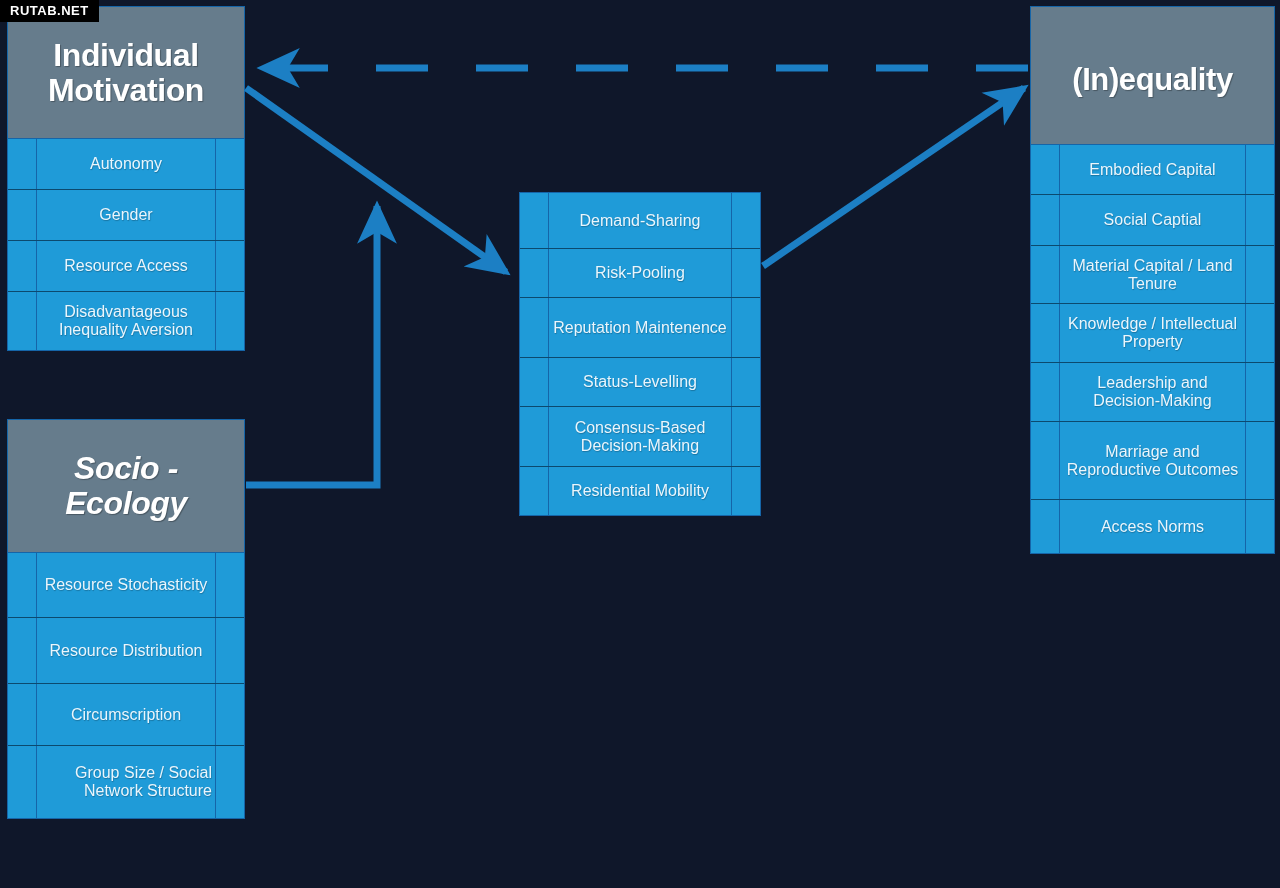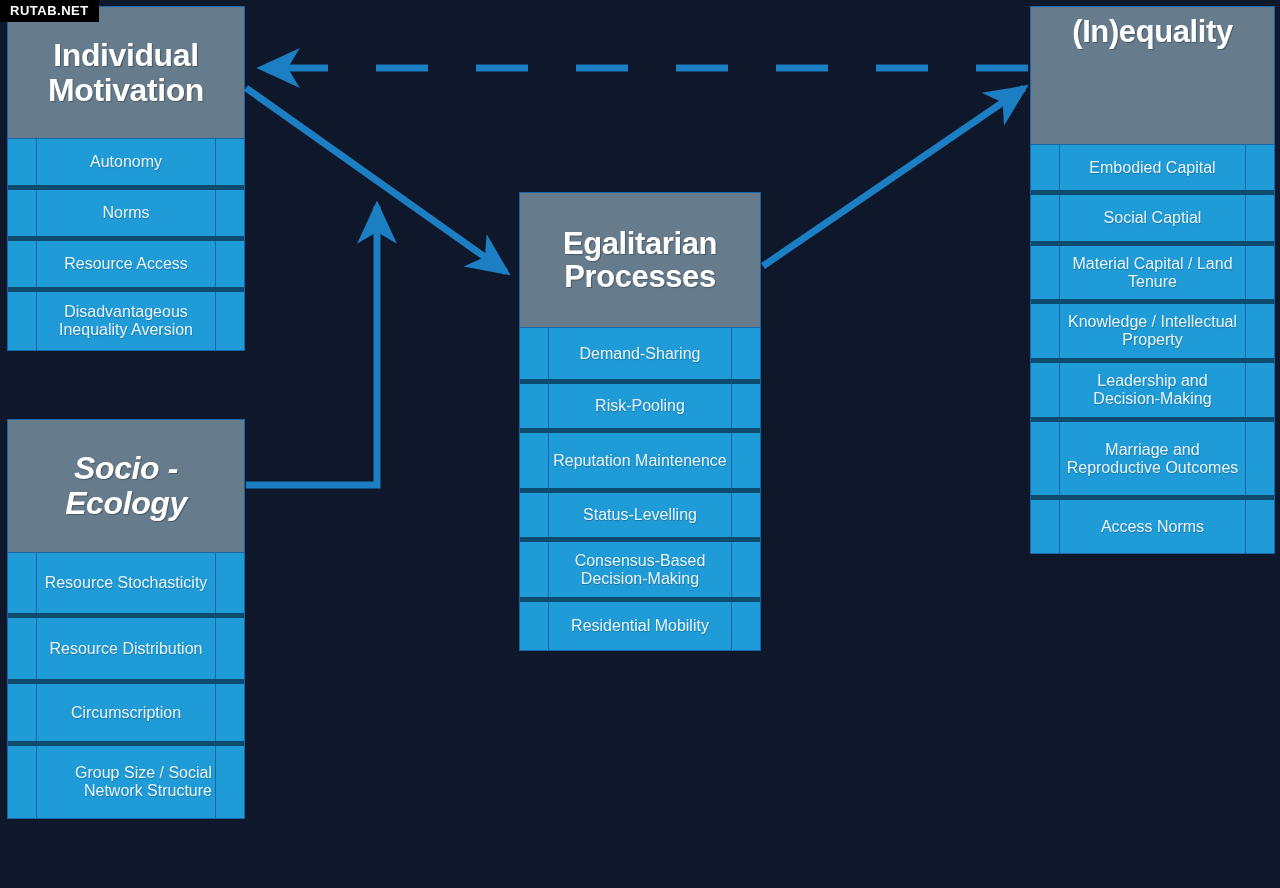--- a/index.html
+++ b/index.html
@@ -59,21 +59,21 @@
   .box-header.top-align {
     align-items: flex-start;
     padding-top: 8px;
   }
   .rows {
     display: block;
   }
   .row {
     position: relative;
     box-sizing: border-box;
-    border-bottom: 5px solid #0c4a6e;
+    border-bottom: 1px solid #0c4a6e;
     display: flex;
     align-items: center;
     justify-content: center;
     background: #1f9bd8;
   }
   .row:last-child {
     border-bottom: none;
   }
   
   .row::before,
@@ -103,21 +103,21 @@
 
   #box-socio-ecology { left: 7px;  top: 419px; width: 238px; }
   #box-socio-ecology .box-header { height: 133px; font-size: 32px; font-style: italic; }
   #box-socio-ecology .row-label  { font-size: 16px; text-align: right; }
 
   #box-egalitarian-processes { left: 519px; top: 192px; width: 242px; }
   #box-egalitarian-processes .box-header { height: 135px; font-size: 31px; }
   #box-egalitarian-processes .row-label  { font-size: 16px; }
 
   #box-inequality { left: 1030px; top: 6px;  width: 245px; }
-  #box-inequality .box-header { height: 138px; font-size: 31px; }
+  #box-inequality .box-header { height: 138px; font-size: 31px; align-items: center; }
   #box-inequality .row-label  { font-size: 16px; }
 
   
   #arrow-layer {
     position: absolute;
     left: 0; top: 0;
     width: 1280px;
     height: 888px;
     z-index: 30;
     pointer-events: none;
@@ -159,21 +159,21 @@
       <span>
         <span>Individual</span><br>
         <span>Motivation</span>
       </span>
     </div>
     <div class="rows">
       <div class="row" style="height:51px">
         <span class="row-label">Autonomy</span>
       </div>
       <div class="row" style="height:51px">
-        <span class="row-label">Norms</span>
+        <span class="row-label">Gender</span>
       </div>
       <div class="row" style="height:51px">
         <span class="row-label">Resource Access</span>
       </div>
       <div class="row" style="height:58px">
         <span class="row-label">Disadvantageous Inequality Aversion</span>
       </div>
     </div>
   </div>
 
@@ -194,26 +194,20 @@
       <div class="row" style="height:62px">
         <span class="row-label">Circumscription</span>
       </div>
       <div class="row" style="height:72px">
         <span class="row-label">Group Size / Social Network Structure</span>
       </div>
     </div>
   </div>
 
   <div class="box" id="box-egalitarian-processes">
-    <div class="box-header">
-      <span>
-        <span>Egalitarian</span><br>
-        <span>Processes</span>
-      </span>
-    </div>
     <div class="rows">
       <div class="row" style="height:56px">
         <span class="row-label">Demand-Sharing</span>
       </div>
       <div class="row" style="height:49px">
         <span class="row-label">Risk-Pooling</span>
       </div>
       <div class="row" style="height:60px">
         <span class="row-label">Reputation Maintenence</span>
       </div>

